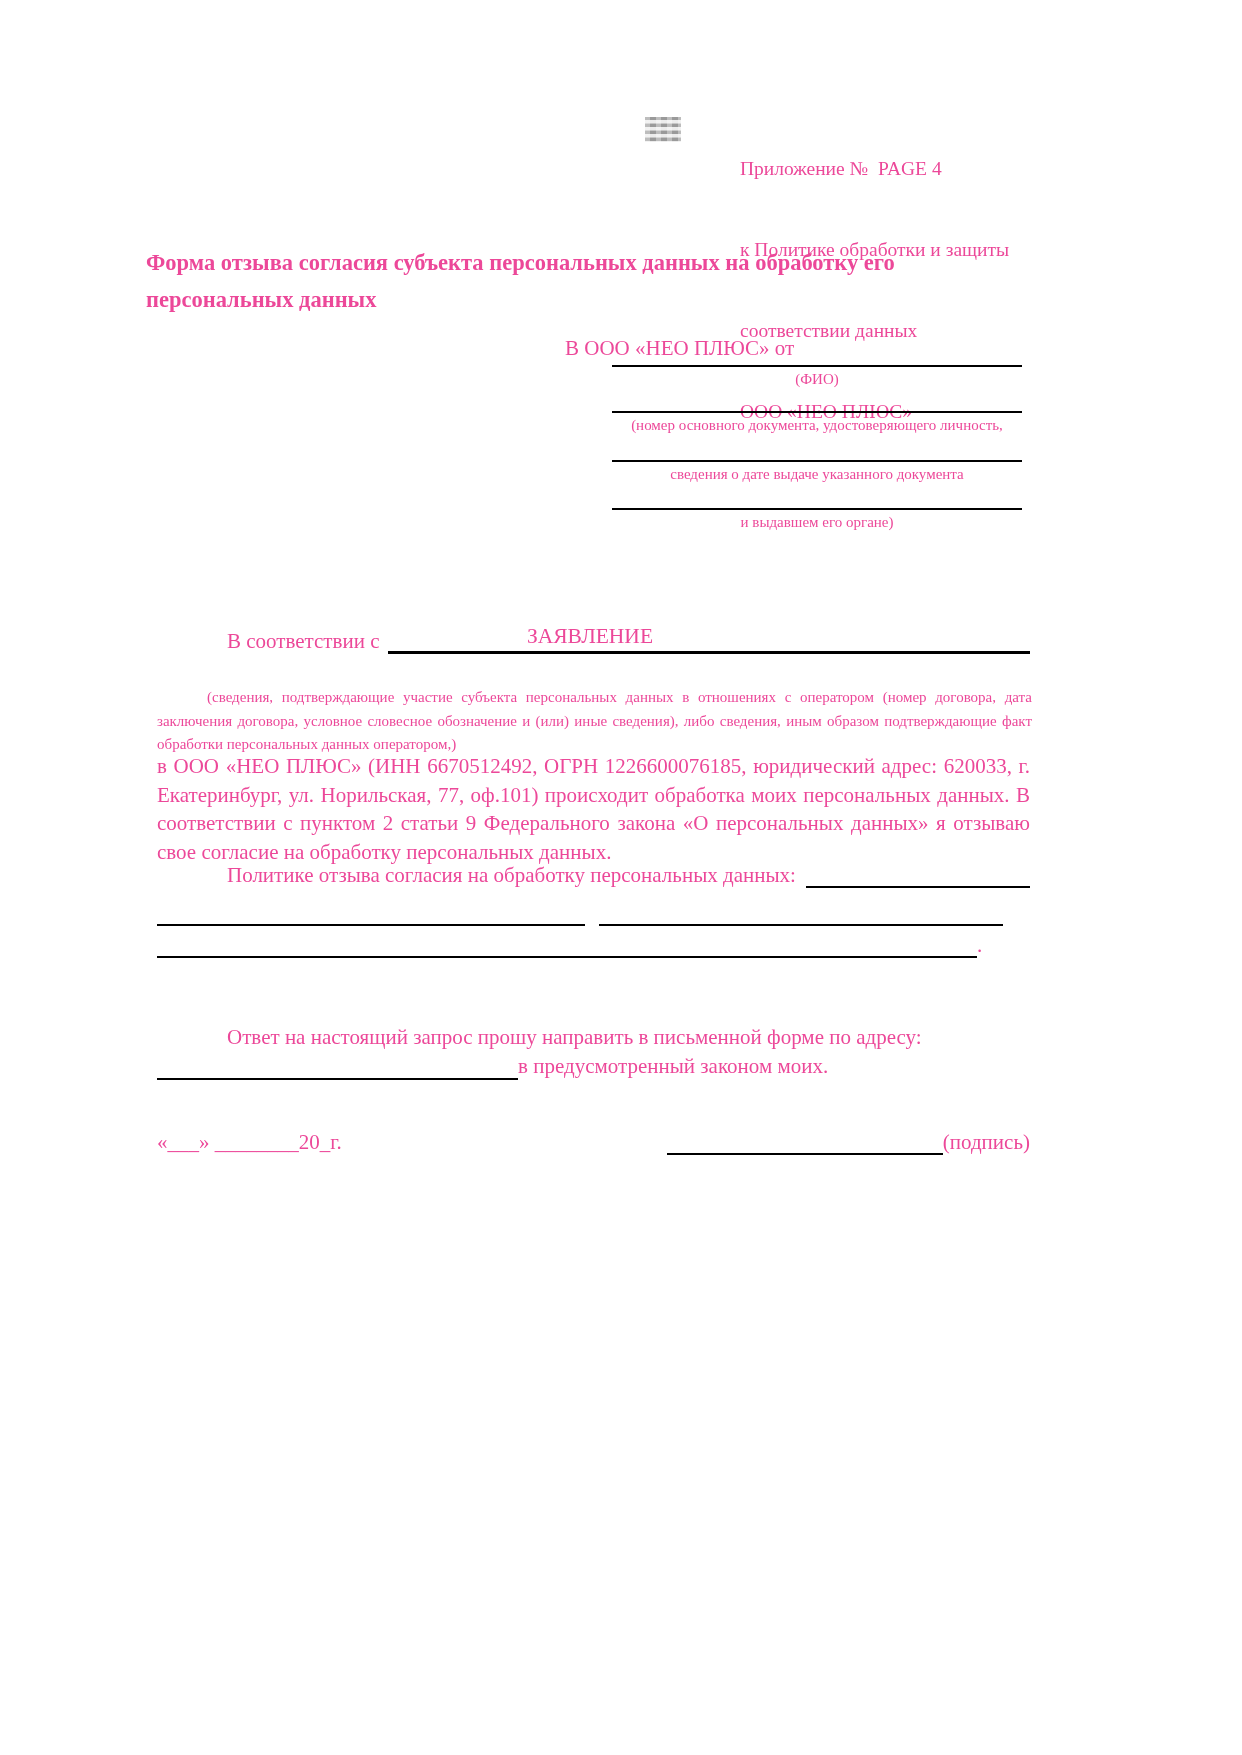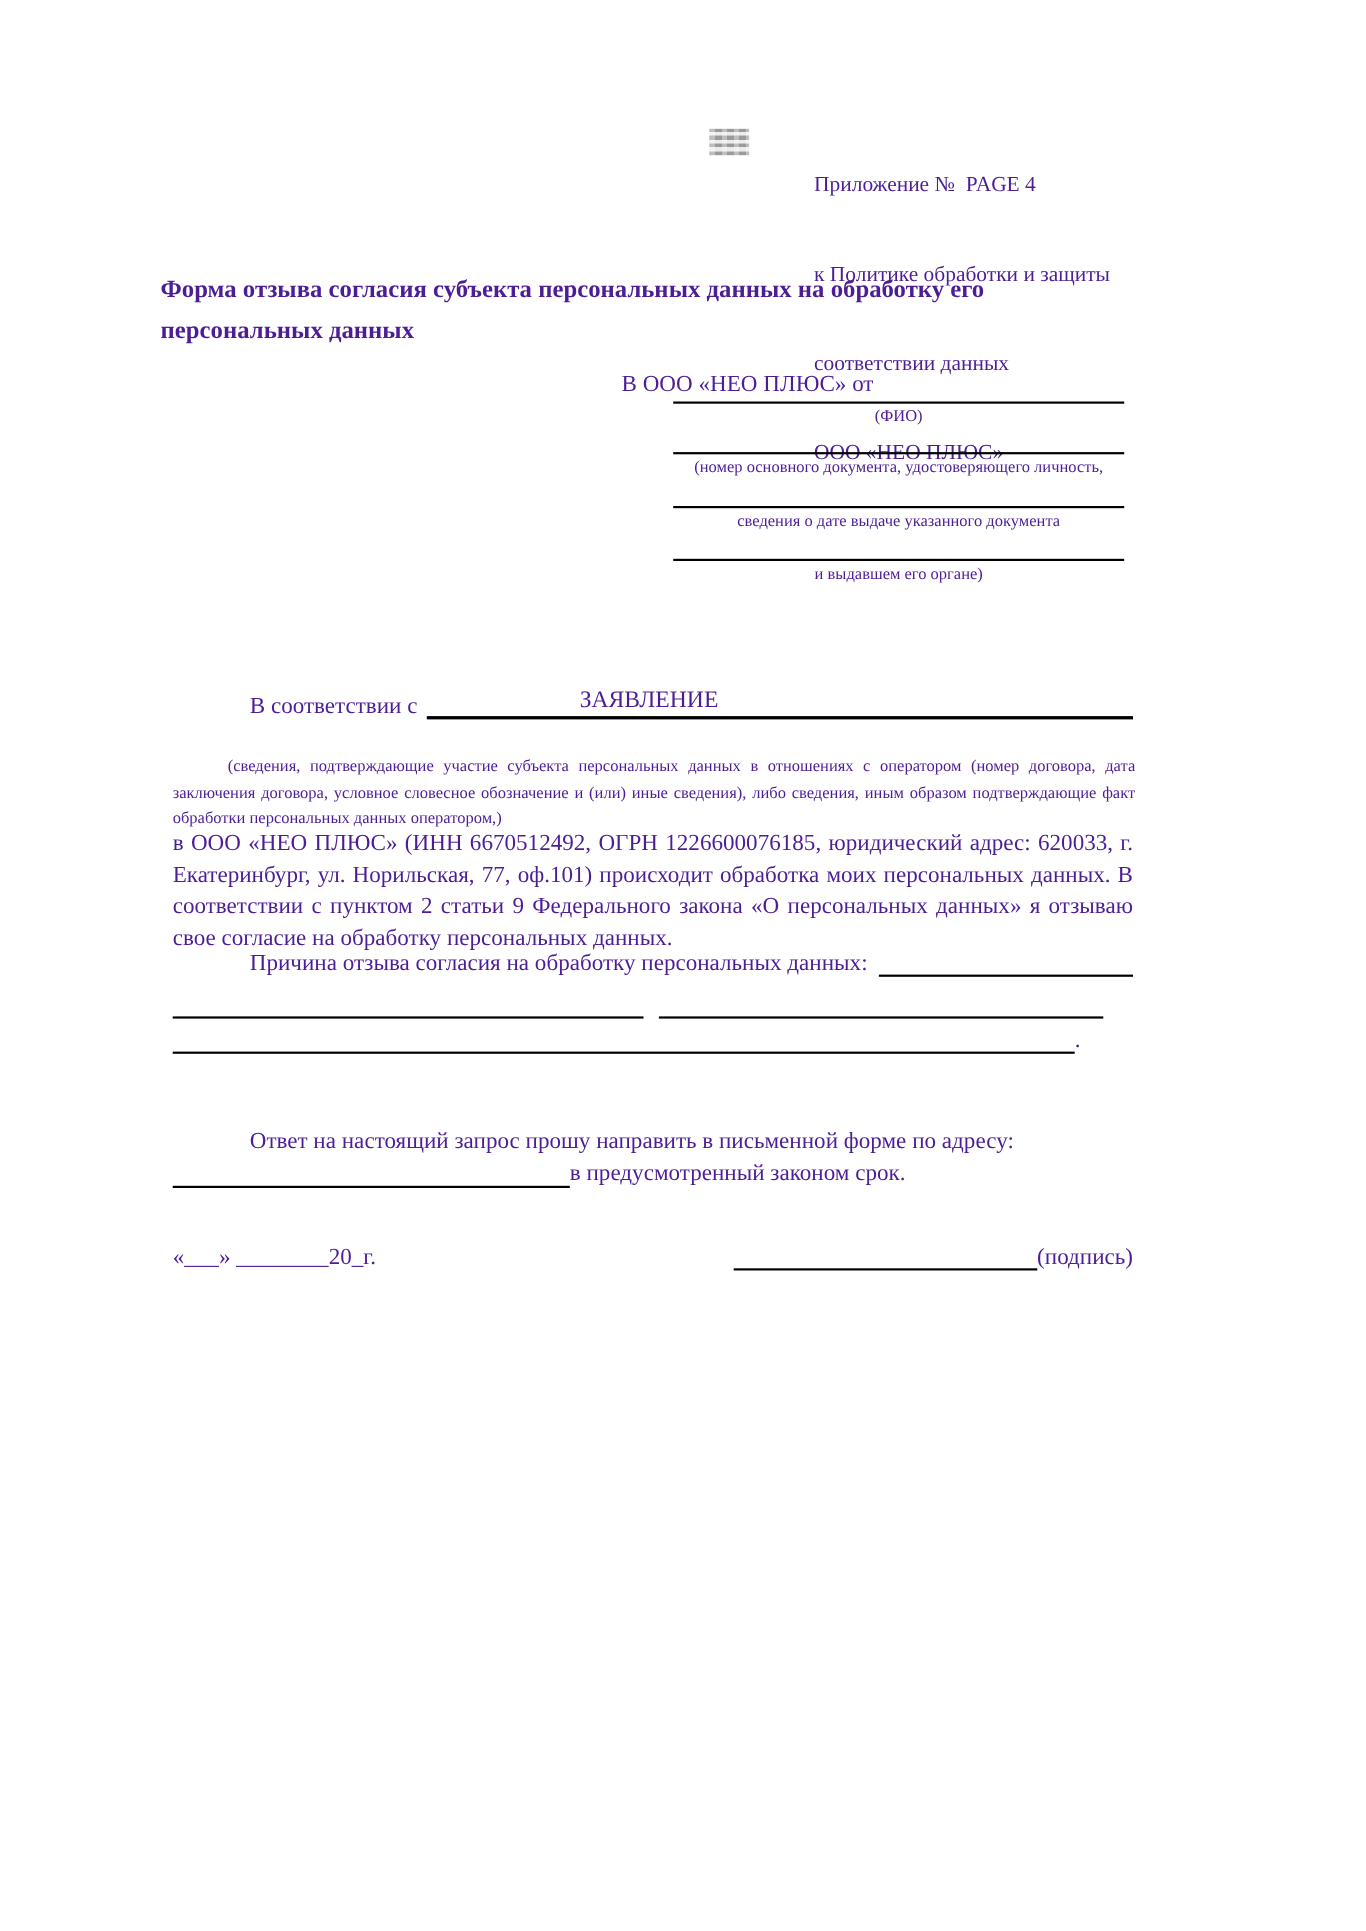--- a/index.html
+++ b/index.html
@@ -1,21 +1,21 @@
 <!DOCTYPE html>
 <html lang="ru"><head>
 <meta charset="utf-8">
 <style>
   html,body{margin:0;padding:0;background:#ffffff;}
   .page{
     position:relative;
     width:1242px;height:1755px;
     background:#ffffff;
     font-family:"Liberation Serif","DejaVu Serif",serif;
-    color:#4c1d95;
+    color:#ec4899;
     overflow:hidden;
   }
   
   .header-block{
     position:absolute;left:740px;top:101px;
     font-size:19.5px;line-height:27px;
     white-space:pre-wrap;
   }
   .artifact{
     position:absolute;left:645px;top:117px;width:36px;height:25px;
@@ -130,41 +130,41 @@
   <div class="intro">
     <span class="txt">В соответствии с</span>
     <span class="rule"></span>
   </div>
 
   <div class="note">(сведения, подтверждающие участие субъекта персональных данных в отношениях с оператором (номер договора, дата заключения договора, условное словесное обозначение и (или) иные сведения), либо сведения, иным образом подтверждающие факт обработки персональных данных оператором,)</div>
 
   <div class="bodytext">в ООО «НЕО ПЛЮС» (ИНН 6670512492, ОГРН 1226600076185, юридический адрес: 620033, г. Екатеринбург, ул. Норильская, 77, оф.101) происходит обработка моих персональных данных. В соответствии с пунктом 2 статьи 9 Федерального закона «О персональных данных» я отзываю свое согласие на обработку персональных данных.</div>
 
   <div class="reason">
-    <span class="txt">Причина отзыва согласия на обработку персональных данных:</span>
+    <span class="txt">Политике отзыва согласия на обработку персональных данных:</span>
     <span class="rule"></span>
   </div>
 
   <div class="blank1">
     <div class="seg1"></div>
     <div class="gap"></div>
     <div class="seg2"></div>
   </div>
 
   <div class="blank2">
     <div class="seg"></div>
     <span>.</span>
   </div>
 
 
   <div class="reply">
     <div class="line1">Ответ на настоящий запрос прошу направить в письменной форме по адресу:</div>
     <div class="line2">
       <span class="rule"></span>
-      <span>в предусмотренный законом срок.</span>
+      <span>в предусмотренный законом моих.</span>
     </div>
   </div>
 
   <div class="sigrow">
     <span class="date">«___» ________20_г.</span>
     <span class="sig">
       <span class="sigline"></span>
       <span>(подпись)</span>
     </span>
   </div>

